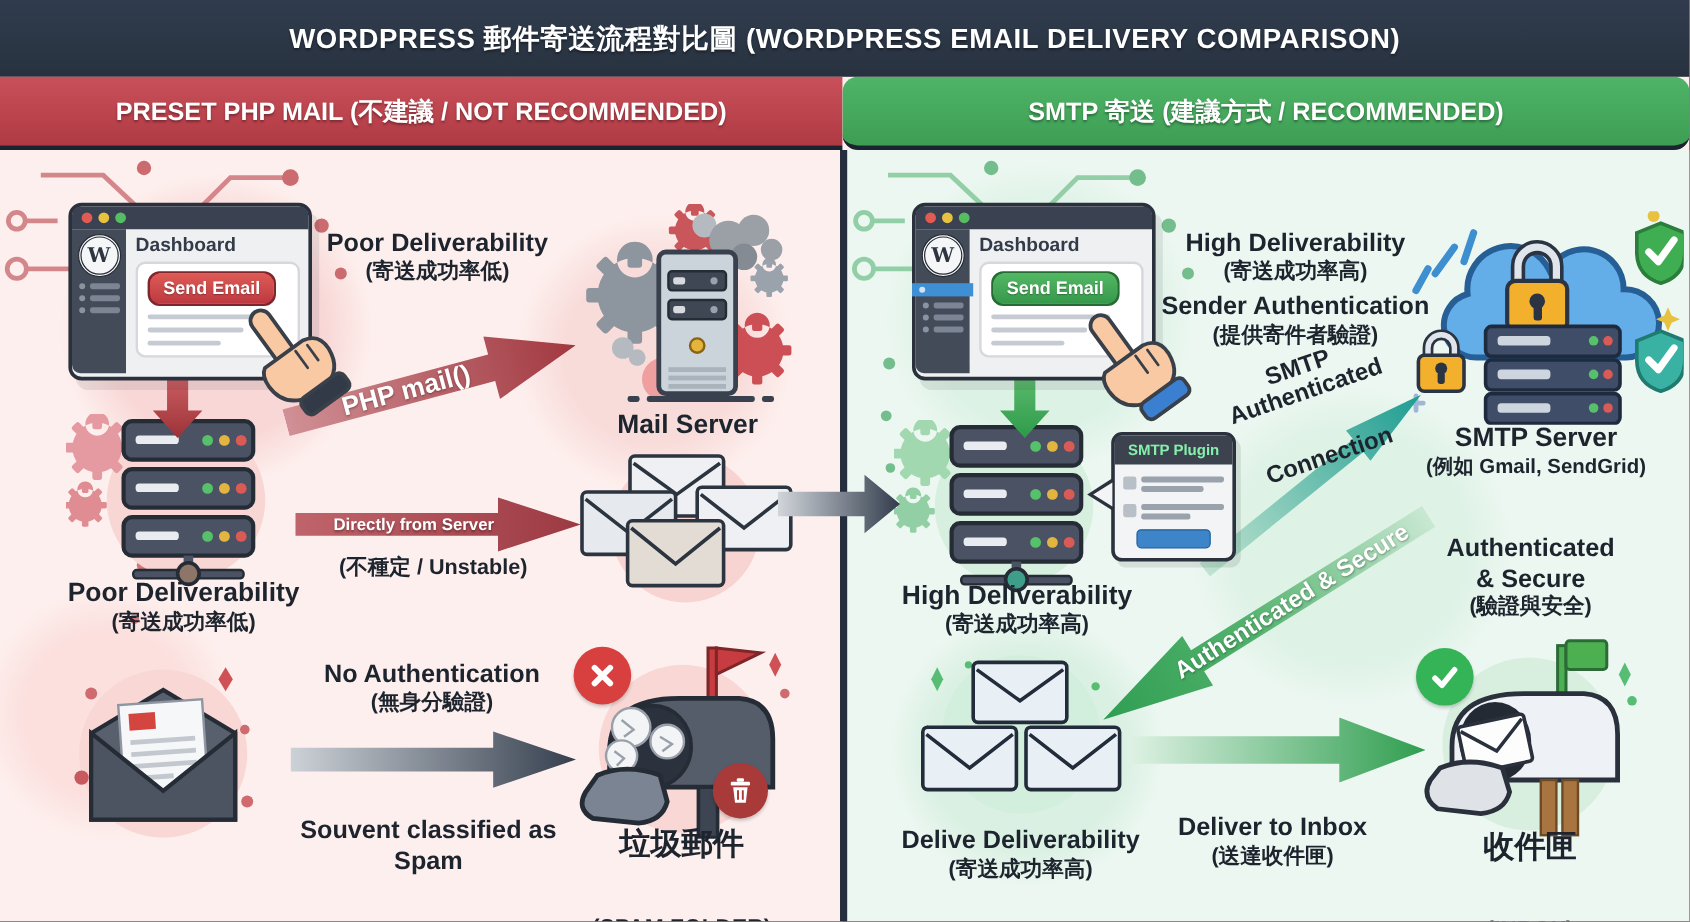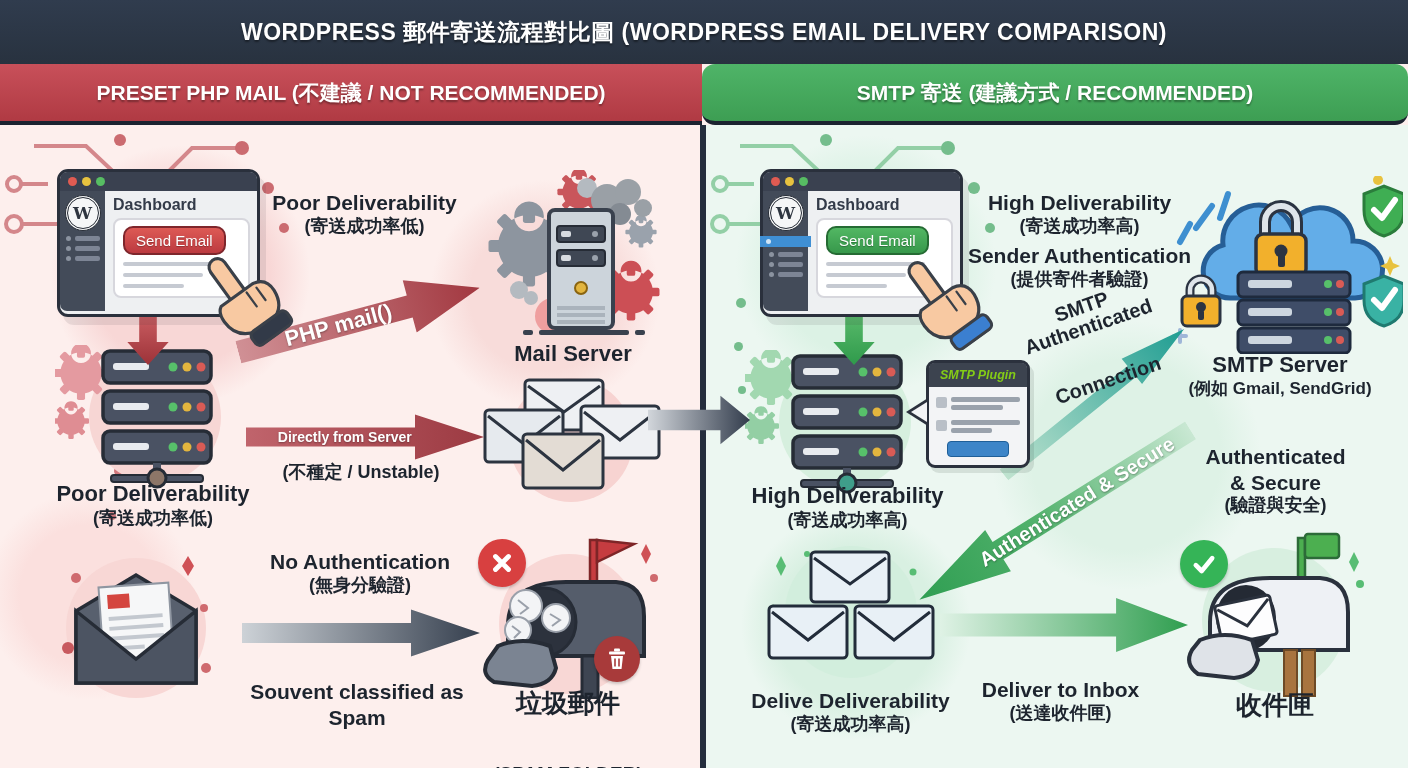--- a/index.html
+++ b/index.html
@@ -47,33 +47,33 @@
            display:flex;align-items:center;justify-content:center;
            font-family:"DejaVu Serif",serif;font-weight:bold;font-size:17px;color:#2e3540;}
   .side-item{display:flex;align-items:center;gap:4px;width:34px;}
   .side-dot{width:5px;height:5px;border-radius:50%;background:#8b93a0;}
   .side-bar{height:5px;border-radius:2px;background:#7d8595;flex:1;}
   .side-active{width:45px;height:11px;background:#3f8fd4;display:flex;align-items:center;padding-left:6px;}
   .side-active i{width:5px;height:5px;border-radius:50%;background:#cfe4f6;}
   .win-main{flex:1;padding:5px 7px 0 8px;}
   .win-title{font-size:16px;font-weight:bold;color:#333b49;margin-bottom:4px;}
   .win-card{background:#fff;border:2px solid #d7d7dd;border-radius:8px;padding:6px 8px 8px;}
-  .send-btn{display:inline-block;padding:4px 11px;border-radius:10px;color:#fff;font-weight:normal;font-size:15px;border:2px solid;text-shadow:0 1px 1px rgba(0,0,0,.3);}
+  .send-btn{display:inline-block;padding:4px 11px;border-radius:10px;color:#fff;font-weight:bold;font-size:15px;border:2px solid;text-shadow:0 1px 1px rgba(0,0,0,.3);}
   .send-red{background:linear-gradient(180deg,#dd5a55,#bc3a40);border-color:#7e262c;}
   .send-green{background:linear-gradient(180deg,#52b763,#37984b);border-color:#256b33;}
   .card-line{height:4px;border-radius:2px;background:#c6cad2;margin-top:7px;}
   
   .badge{position:absolute;border-radius:50%;display:flex;align-items:center;justify-content:center;z-index:6;
          box-shadow:0 2px 3px rgba(0,0,0,.2);}
   .dot{position:absolute;border-radius:50%;z-index:1;}
   .hand{position:absolute;z-index:6;}
   .plugin-box{position:absolute;width:98px;background:#f3f4f6;border:3px solid #2b313d;border-radius:9px;z-index:5;
               box-shadow:4px 5px 0 rgba(40,60,50,.12);}
-  .plugin-hd{height:24px;background:#3c434f;border-radius:5px 5px 0 0;color:#84cc16;font-weight:bold;font-size:12.5px;
-             display:flex;align-items:center;justify-content:center;font-style:italic;}
+  .plugin-hd{height:24px;background:#3c434f;border-radius:5px 5px 0 0;color:#86efac;font-weight:bold;font-size:12.5px;
+             display:flex;align-items:center;justify-content:center;}
   .plugin-row{display:flex;align-items:center;gap:4px;margin:7px 7px 0;}
   .plugin-sq{width:11px;height:11px;background:#b9bfc7;border-radius:2px;}
   .plugin-lines{flex:1;}
   .plugin-ln{height:5px;background:#9aa2ac;border-radius:2px;margin-top:3px;}
   .plugin-btn{height:14px;width:60px;background:#3d85c8;border:1.5px solid #1f5f98;border-radius:4px;margin:8px auto 8px;}
   .plugin-tail{position:absolute;width:0;height:0;border-top:14px solid transparent;border-bottom:14px solid transparent;
                border-right:22px solid #2b313d;z-index:5;}
   .plugin-tail i{position:absolute;left:5px;top:-10px;width:0;height:0;border-top:10px solid transparent;
                  border-bottom:10px solid transparent;border-right:16px solid #f3f4f6;}
 </style>

